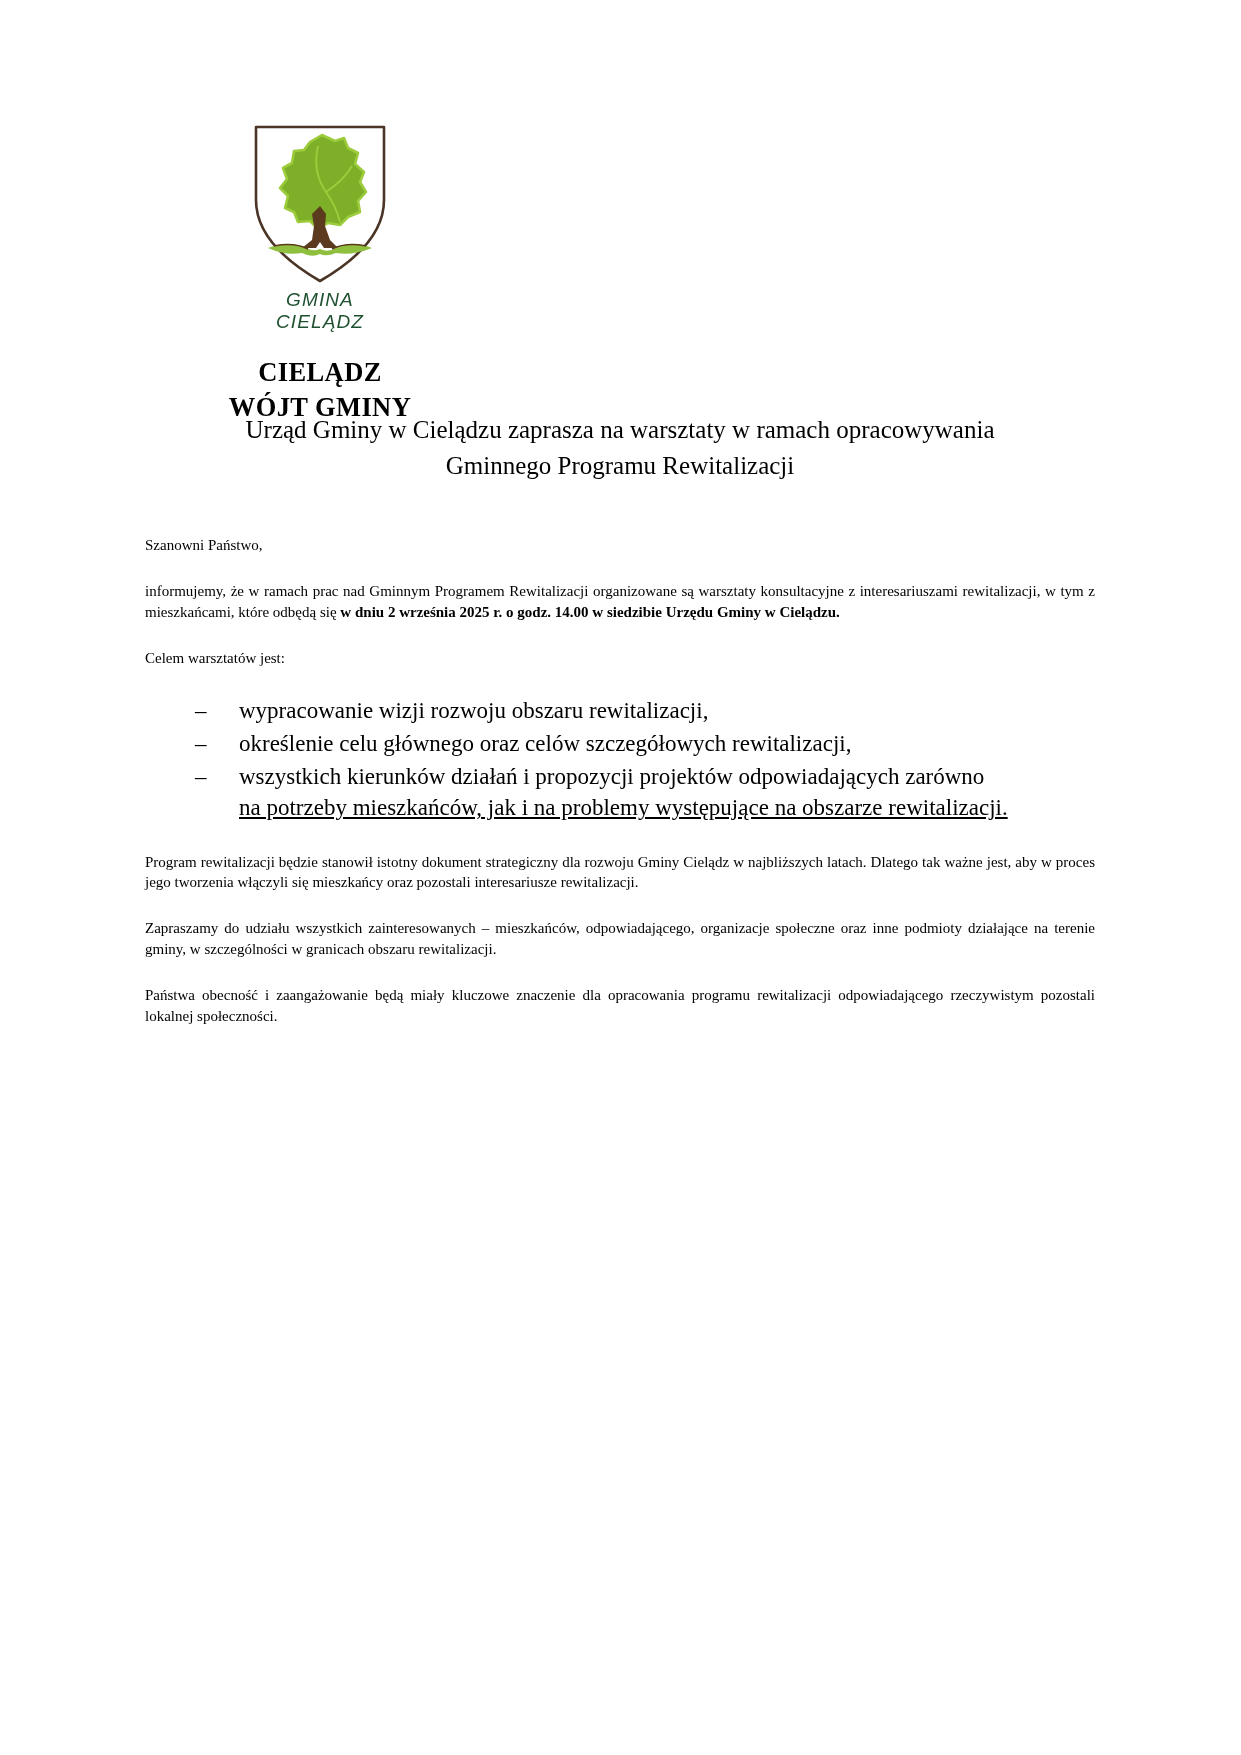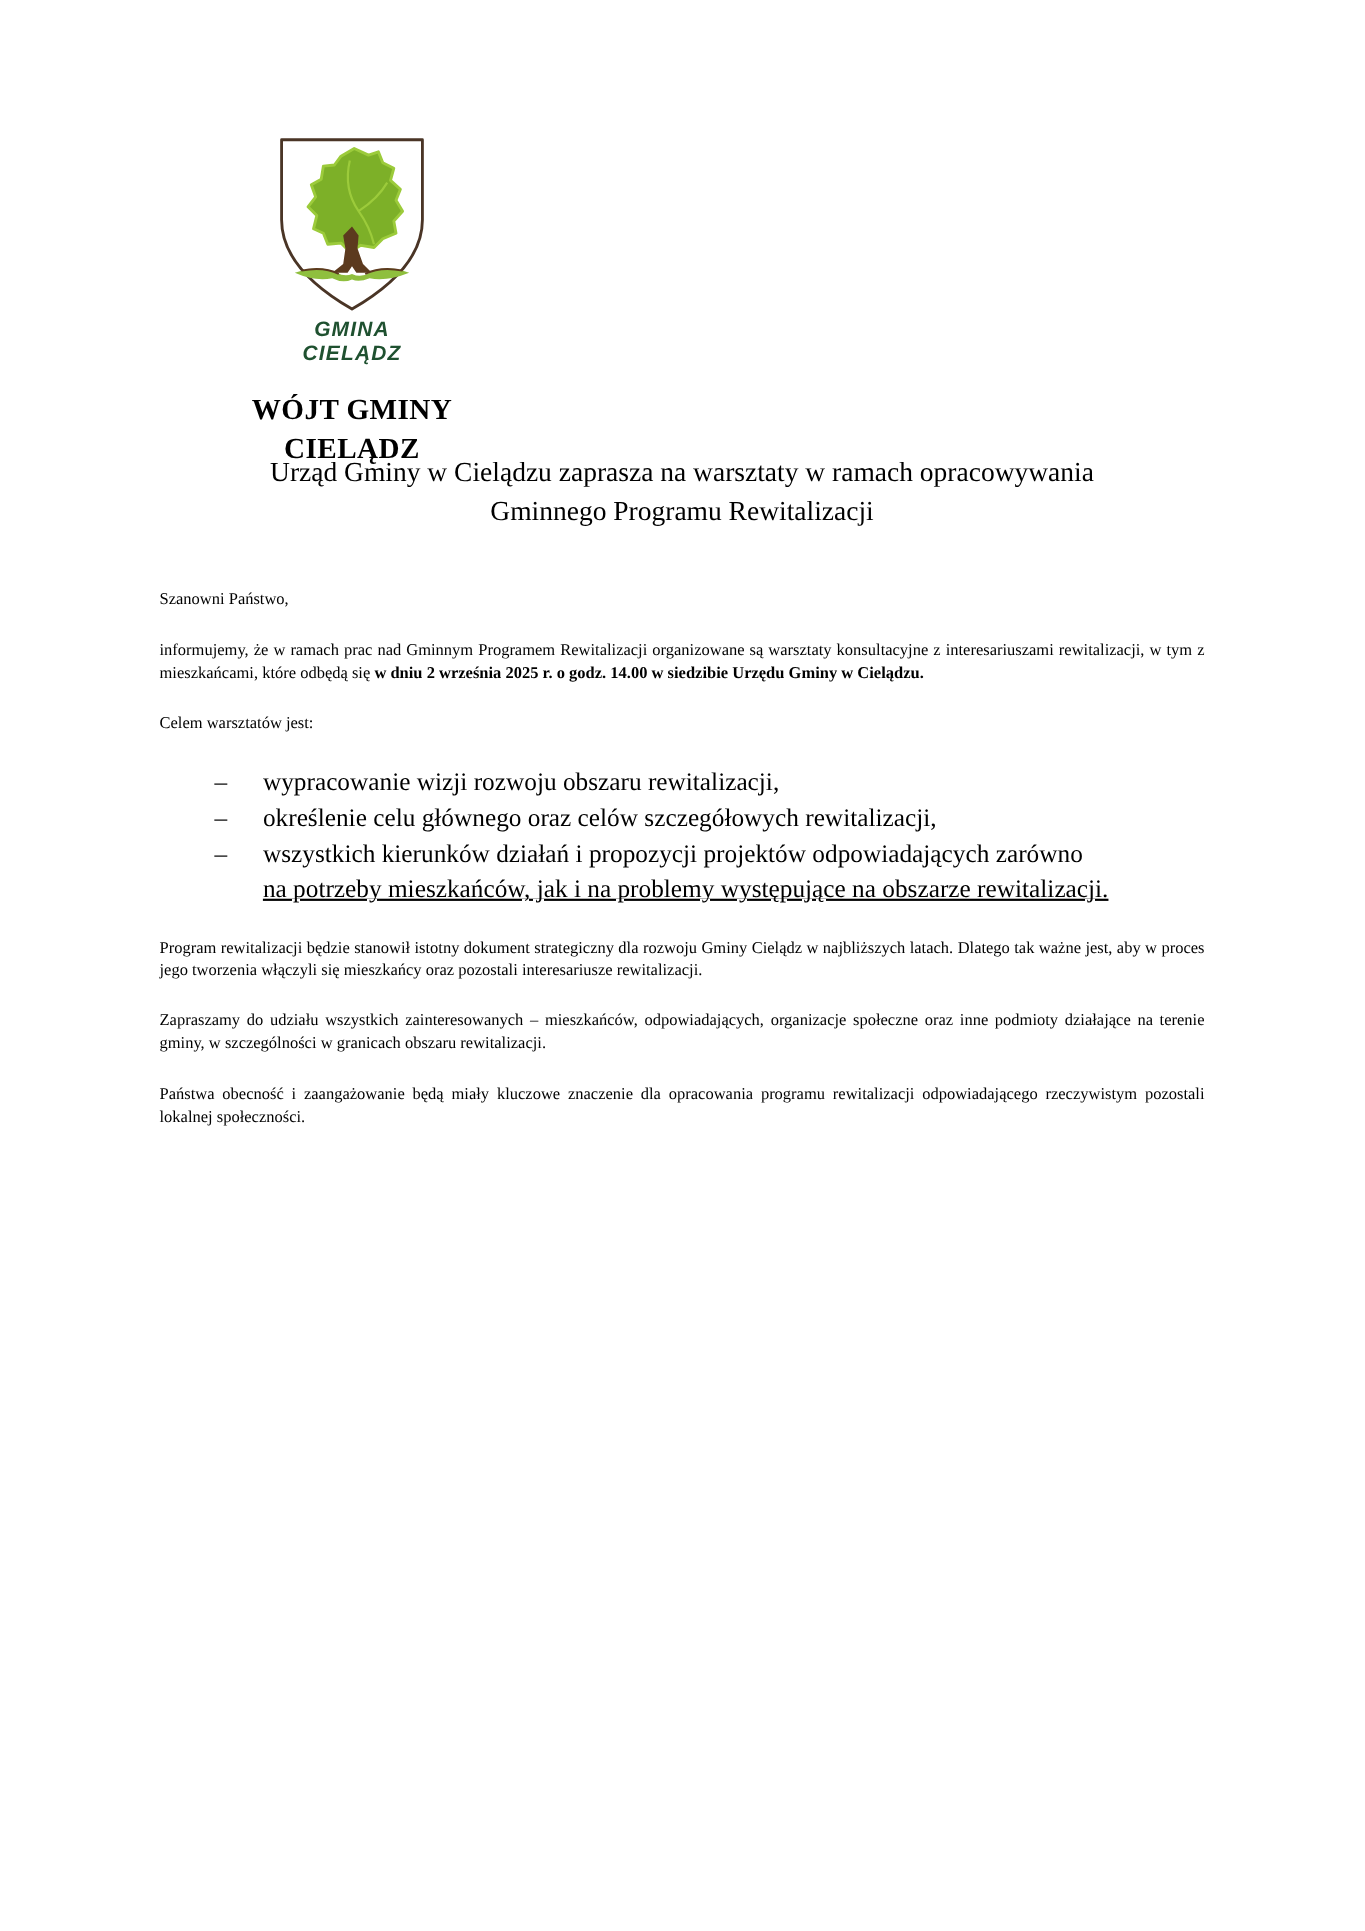--- a/index.html
+++ b/index.html
@@ -28,21 +28,21 @@
     width: 640px;
     text-align: center;
   }
   .crest-wrap {
     display: inline-block;
     width: 160px;
   }
   .crest-svg { display: block; width: 160px; height: 165px; }
   .crest-caption {
     font-family: "Liberation Sans", "DejaVu Sans", sans-serif;
-    font-weight: bold;
+    font-weight: normal;
     font-style: italic;
     font-size: 19px;
     letter-spacing: 1.1px;
     color: #1f5130;
     margin-top: 2px;
   }
   .office-title {
     margin-top: 22px;
     font-size: 26.5px;
     font-weight: bold;
@@ -120,22 +120,22 @@
 
         <path d="M28 126 Q50 118 66 126 Q74 130 80 127 Q88 131 96 126 Q112 118 132 126
                  Q112 134 96 131 Q86 135 80 132 Q72 136 62 131 Q46 134 28 126 Z" fill="#8FBF3E"></path>
         <path d="M34 124 Q54 120 68 127" fill="none" stroke="#5C3A1E" stroke-width="1.6"></path>
         <path d="M126 124 Q106 120 92 127" fill="none" stroke="#5C3A1E" stroke-width="1.6"></path>
       </svg>
       <div class="crest-caption">GMINA CIELĄDZ</div>
     </div>
 
     <div class="office-title">
+      <div>CIELĄDZ</div>
       <div>WÓJT GMINY</div>
-      <div>CIELĄDZ</div>
     </div>
   </div>
 
   <div class="content">
 
     <h1 class="doc-title">
       <span>Urząd Gminy w Cielądzu zaprasza na warsztaty w ramach opracowywania</span>
       <br>
       <span>Gminnego Programu Rewitalizacji</span>
     </h1>
@@ -169,20 +169,20 @@
         <span class="sub-line">na potrzeby mieszkańców, jak i na problemy występujące na obszarze rewitalizacji.</span>
       </li>
     </ul>
 
     <div class="spacer-md"></div>
 
     <p class="para">Program rewitalizacji będzie stanowił istotny dokument strategiczny dla rozwoju Gminy Cielądz w najbliższych latach. Dlatego tak ważne jest, aby w proces jego tworzenia włączyli się mieszkańcy oraz pozostali interesariusze rewitalizacji.</p>
 
     <div class="spacer-md"></div>
 
-    <p class="para">Zapraszamy do udziału wszystkich zainteresowanych – mieszkańców, odpowiadających, organizacje społeczne oraz inne podmioty działające na terenie gminy, w szczególności w granicach obszaru rewitalizacji.</p>
+    <p class="para">Zapraszamy do udziału wszystkich zainteresowanych – mieszkańców, odpowiadającego, organizacje społeczne oraz inne podmioty działające na terenie gminy, w szczególności w granicach obszaru rewitalizacji.</p>
 
     <div class="spacer-md"></div>
 
     <p class="para">Państwa obecność i zaangażowanie będą miały kluczowe znaczenie dla opracowania programu rewitalizacji odpowiadającego rzeczywistym pozostali lokalnej społeczności.</p>
 
   </div>
 </div>
 
 </body></html>

